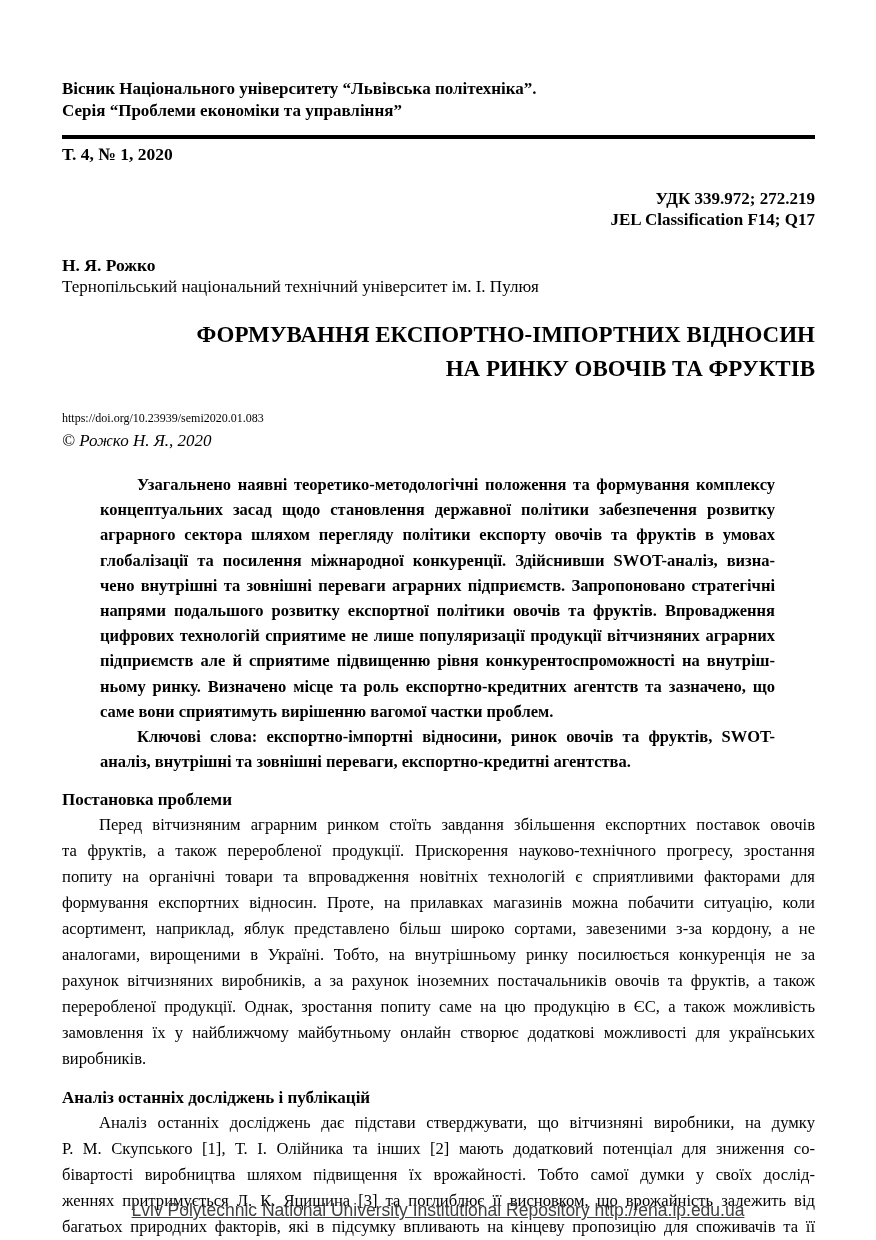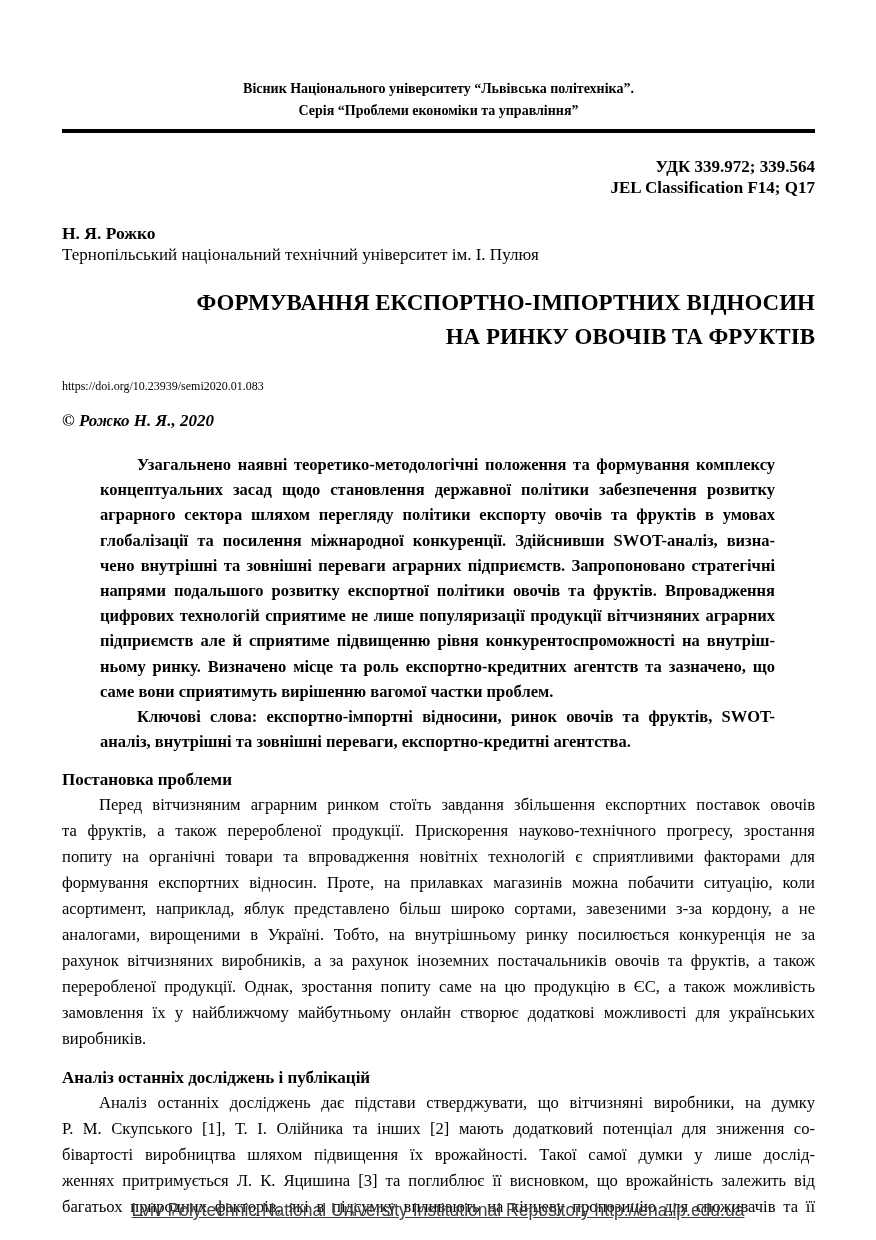--- a/index.html
+++ b/index.html
@@ -9,25 +9,24 @@
     width: 876px; height: 1240px;
     margin: 0 auto;
     background: #ffffff;
     box-sizing: border-box;
     padding: 78px 61px 0 62px;
     overflow: hidden;
   }
 
   
   .journal-head {
-    text-align: center;
     font-weight: bold;
-    font-size: 14px;
+    font-size: 17px;
     line-height: 22px;
-    padding-bottom: 7px;
+    padding-bottom: 13px;
     border-bottom: 4px solid #000;
   }
   .volume-line {
     font-weight: bold;
     font-size: 17.5px;
     margin-top: 5px;
   }
 
   
   .class-block {
@@ -50,21 +49,21 @@
   
   .article-title {
     text-align: right;
     font-weight: bold;
     font-size: 23px;
     line-height: 34px;
     margin: 20px 0 0 0;
   }
 
   .doi-line { font-size: 12px; margin-top: 25px; }
-  .copyright-line { font-size: 17px; font-weight: bold; font-style: italic; margin-top: 17px; }
+  .copyright-line { font-size: 17px; font-weight: normal; font-style: italic; margin-top: 5px; }
 
   
   .abstract-block {
     margin: 21px 40px 0 38px;
     font-weight: bold;
     font-size: 16.5px;
     line-height: 25.2px;
   }
 
   
@@ -100,23 +99,24 @@
 </head>
 <body>
 
 <div class="page">
 
   <div class="journal-head">
     <div>Вісник Національного університету “Львівська політехніка”.</div>
     <div>Серія “Проблеми економіки та управління”</div>
   </div>
 
+  <div class="volume-line">Т. 4, № 1, 2020</div>
 
   <div class="class-block">
-    <div>УДК 339.972; 339.564</div>
+    <div>УДК 339.972; 272.219</div>
     <div>JEL Classification F14; Q17</div>
   </div>
 
   <div class="author-block">
     <div class="author-name">Н. Я. Рожко</div>
     <div>Тернопільський національний технічний університет ім. І. Пулюя</div>
   </div>
 
   <h1 class="article-title">
     <div>ФОРМУВАННЯ ЕКСПОРТНО-ІМПОРТНИХ ВІДНОСИН</div>
@@ -157,20 +157,20 @@
       <div class="jline">рахунок вітчизняних виробників, а за рахунок іноземних постачальників овочів та фруктів, а також</div>
       <div class="jline">переробленої продукції. Однак, зростання попиту саме на цю продукцію в ЄС, а також можливість</div>
       <div class="jline">замовлення їх у найближчому майбутньому онлайн створює додаткові можливості для українських</div>
       <div class="jline lastline">виробників.</div>
     </div>
 
   <h2 class="section-heading">Аналіз останніх досліджень і публікацій</h2>
   <div class="body-para indent-first">
       <div class="jline">Аналіз останніх досліджень дає підстави стверджувати, що вітчизняні  виробники, на думку</div>
       <div class="jline">Р. М. Скупського [1], Т. І. Олійника та інших [2] мають додатковий потенціал для зниження со-</div>
-      <div class="jline">бівартості виробництва шляхом підвищення їх врожайності. Такої самої думки у лише дослід-</div>
+      <div class="jline">бівартості виробництва шляхом підвищення їх врожайності. Тобто самої думки у своїх дослід-</div>
       <div class="jline">женнях притримується Л. К. Яцишина [3] та поглиблює її висновком, що врожайність залежить від</div>
       <div class="jline">багатьох природних факторів, які в підсумку впливають на кінцеву пропозицію для споживачів та її</div>
     </div>
 
   <div class="repo-footer">Lviv Polytechnic National University Institutional Repository http://ena.lp.edu.ua</div>
 
 </div>
 
 </body></html>

